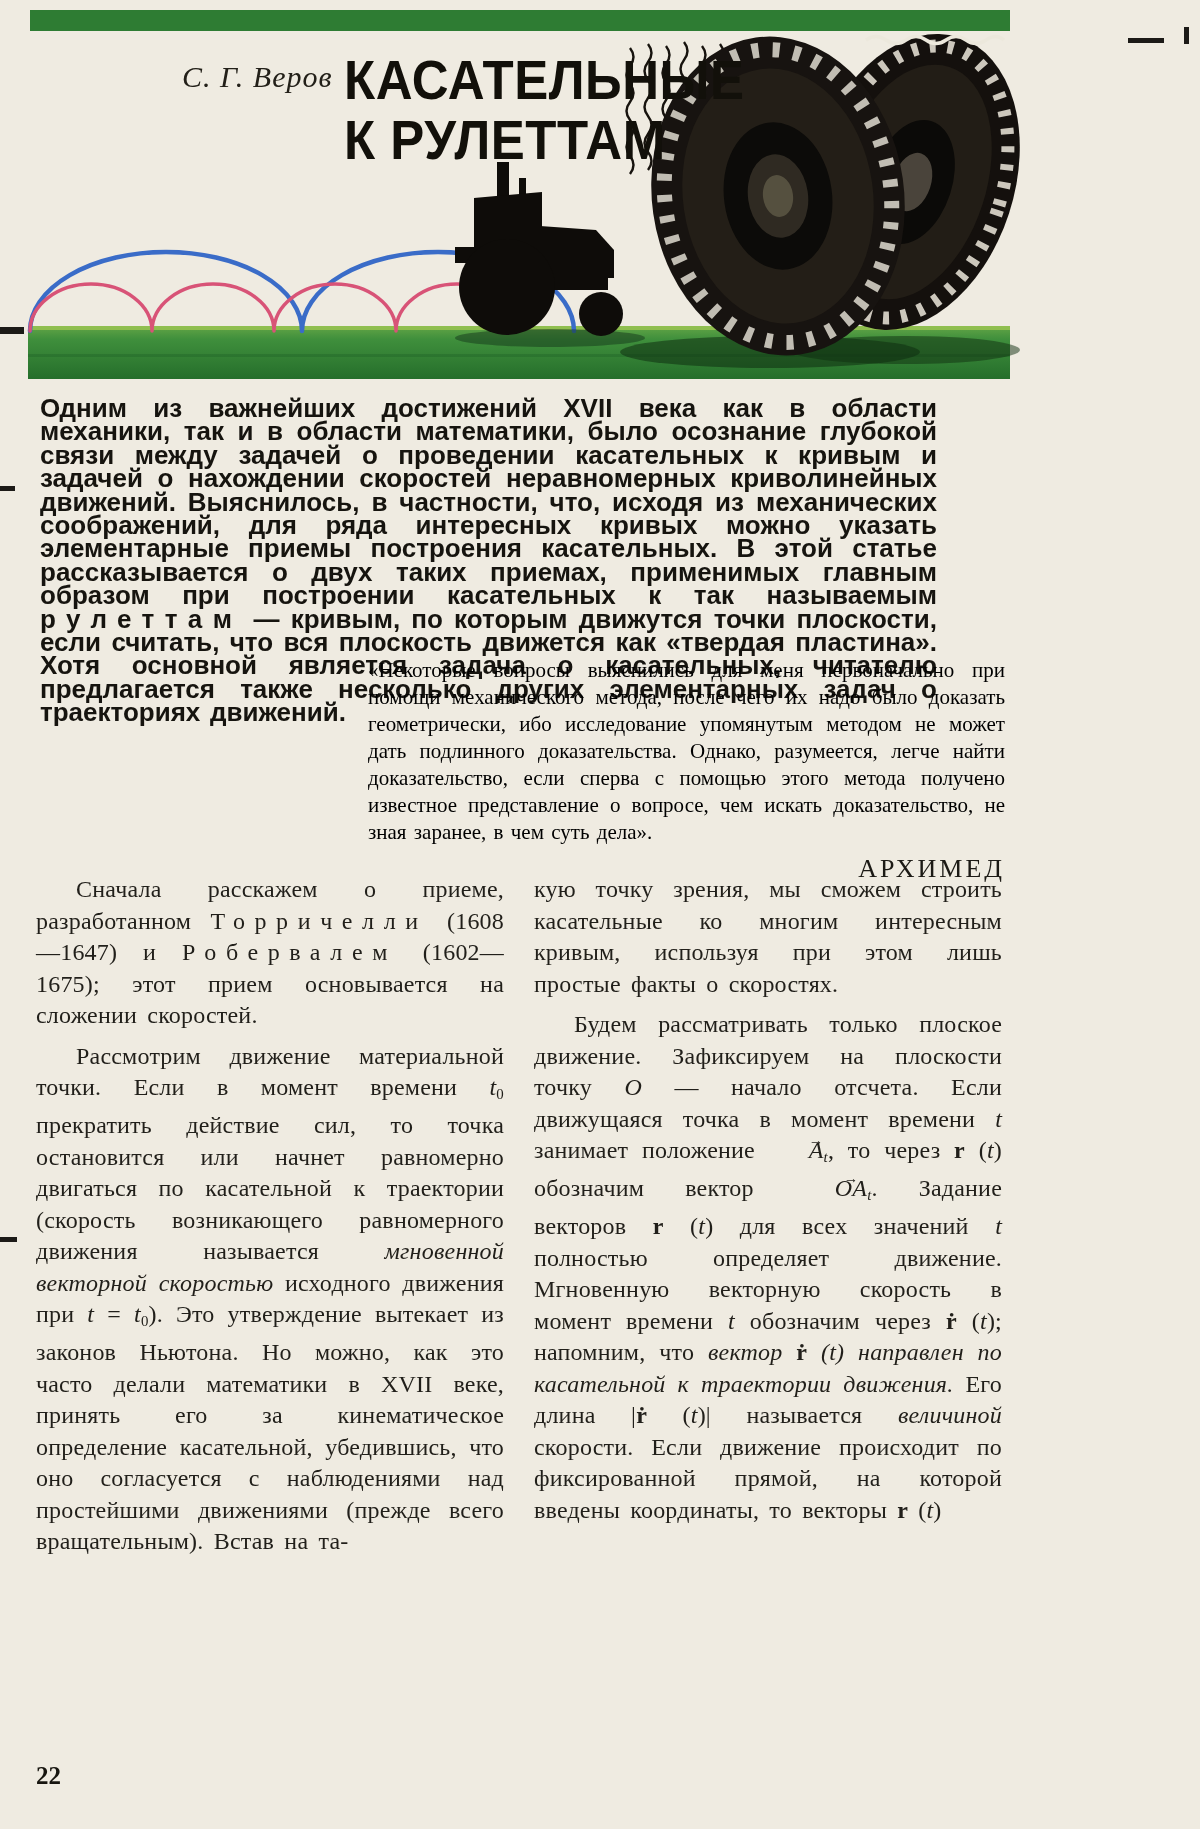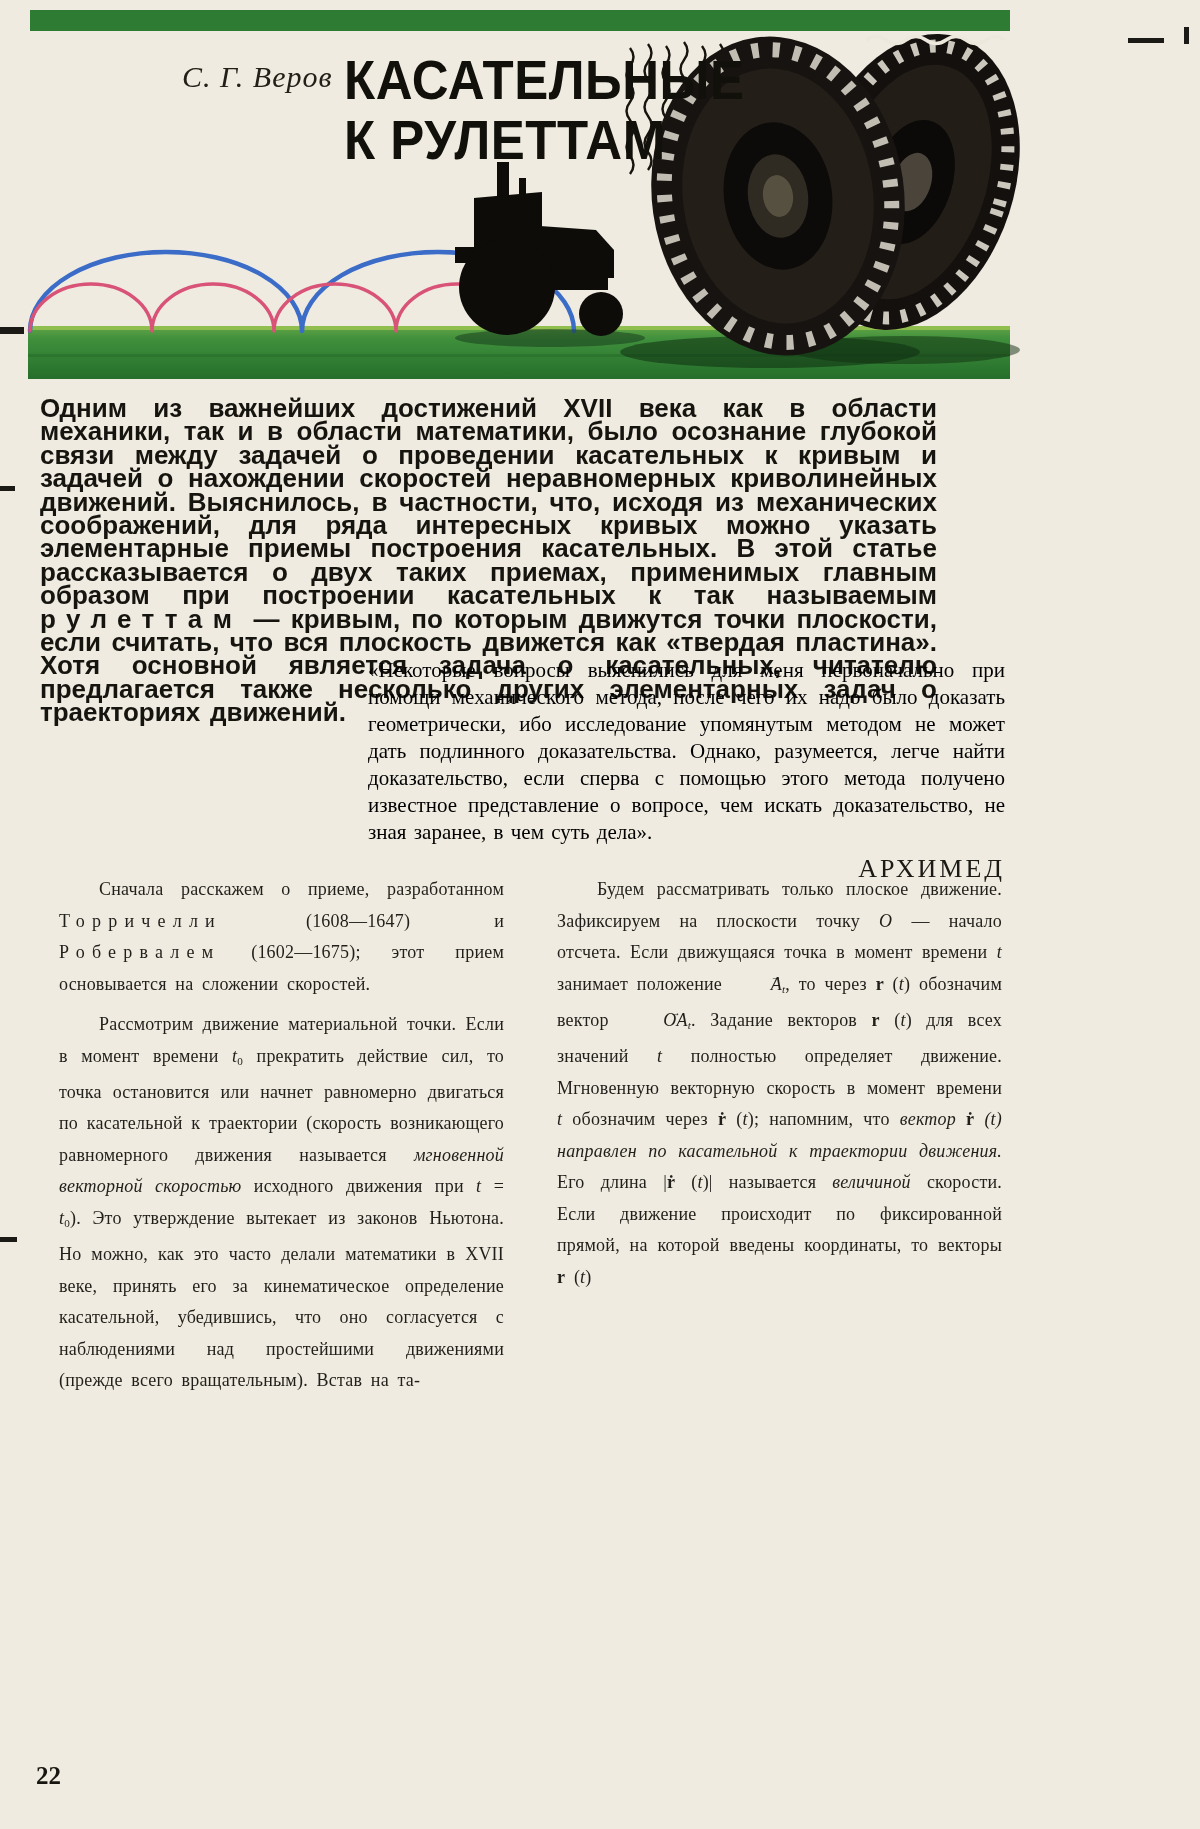--- a/index.html
+++ b/index.html
@@ -30,22 +30,22 @@
     text-align: justify; word-spacing: 2.5px; color: #16140f;
   }
   .quote { position: absolute; left: 368px; top: 657px; width: 637px; }
   .quote-text {
     font-size: 21px; line-height: 27px;
     text-align: justify; word-spacing: 2px; color: #000000;
   }
   .quote-attr { margin-top: 8px; text-align: right; font-size: 26px; letter-spacing: 3px; color: #1c1a15; }
   .cols { position: absolute; left: 36px; top: 874px; width: 966px; display: flex; gap: 30px; }
   .col {
-    width: 468px; font-size: 18px; line-height: 31.5px;
-    text-align: justify; word-spacing: 4px; letter-spacing: 0.2px; color: #211f1a; margin-left: 23px;
+    width: 468px; font-size: 24px; line-height: 31.5px;
+    text-align: justify; word-spacing: 4px; letter-spacing: 0.2px; color: #211f1a;
   }
   .col p { margin: 0; }
   .col p.indent { text-indent: 40px; }
   .col p + p { margin-top: 9px; }
   .pageno { position: absolute; left: 36px; top: 1762px; font-size: 25px; font-weight: bold; color: #17150f; text-align: center; }
   .it { font-style: italic; }
   .bd { font-weight: bold; }
   .lsp { letter-spacing: 0.4em; }
   .sub { font-size: 0.62em; vertical-align: -0.25em; }
   .vec { position: relative; display: inline-block; }
@@ -138,20 +138,21 @@
     <div class="quote-text"><span>«Некоторые вопросы выяснились для меня первоначально при помощи механического метода, после чего их надо было доказать геометрически, ибо исследование упомянутым методом не может дать подлинного доказательства. Однако, разумеется, легче найти доказательство, если сперва с помощью этого метода получено известное представление о вопросе, чем искать доказательство, не зная заранее, в чем суть дела».</span></div>
     <div class="quote-attr">АРХИМЕД</div>
   </div>
 
   <div class="cols">
     <div class="col">
       <p class="indent"><span>Сначала расскажем о приеме, разработанном </span><span class="lsp">Торричелли</span><span> (1608—1647) и </span><span class="lsp">Робервалем</span><span> (1602—1675); этот прием основывается на сложении скоростей.</span></p>
       <p class="indent"><span>Рассмотрим движение материальной точки. Если в момент времени </span><span class="it">t</span><span class="sub">0</span><span> прекратить действие сил, то точка остановится или начнет равномерно двигаться по касательной к траектории (скорость возникающего равномерного движения называется </span><span class="it">мгновенной векторной скоростью</span><span> исходного движения при </span><span class="it">t</span><span> = </span><span class="it">t</span><span class="sub">0</span><span>). Это утверждение вытекает из законов Ньютона. Но можно, как это часто делали математики в XVII веке, принять его за кинематическое определение касательной, убедившись, что оно согласуется с наблюдениями над простейшими движениями (прежде всего вращательным). Встав на та-</span></p>
     </div>
     <div class="col">
+      <p><span>кую точку зрения, мы сможем строить касательные ко многим интересным кривым, используя при этом лишь простые факты о скоростях.</span></p>
       <p class="indent"><span>Будем рассматривать только плоское движение. Зафиксируем на плоскости точку </span><span class="it">O</span><span> — начало отсчета. Если движущаяся точка в момент времени </span><span class="it">t</span><span> занимает положение </span><span class="it vec">A</span><span class="it sub">t</span><span>, то через </span><span class="bd">r</span><span> (</span><span class="it">t</span><span>) обозначим вектор </span><span class="it vec">OA</span><span class="it sub">t</span><span>. Задание векторов </span><span class="bd">r</span><span> (</span><span class="it">t</span><span>) для всех значений </span><span class="it">t</span><span> полностью определяет движение. Мгновенную векторную скорость в момент времени </span><span class="it">t</span><span> обозначим через </span><span class="bd">ṙ</span><span> (</span><span class="it">t</span><span>); напомним, что </span><span class="it">вектор </span><span class="bd">ṙ</span><span class="it"> (</span><span class="it">t</span><span class="it">) направлен по касательной к траектории движения.</span><span> Его длина |</span><span class="bd">ṙ</span><span> (</span><span class="it">t</span><span>)| называется </span><span class="it">величиной</span><span> скорости. Если движение происходит по фиксированной прямой, на которой введены координаты, то векторы </span><span class="bd">r</span><span> (</span><span class="it">t</span><span>)</span></p>
     </div>
   </div>
 
   <div class="pageno">22</div>
 
   <div class="mark" style="left:0; top:327px; width:24px; height:7px;"></div>
   <div class="mark" style="left:0; top:486px; width:15px; height:5px;"></div>
   <div class="mark" style="left:0; top:1237px; width:17px; height:5px;"></div>
   <div class="mark" style="left:1128px; top:38px; width:36px; height:5px;"></div>

